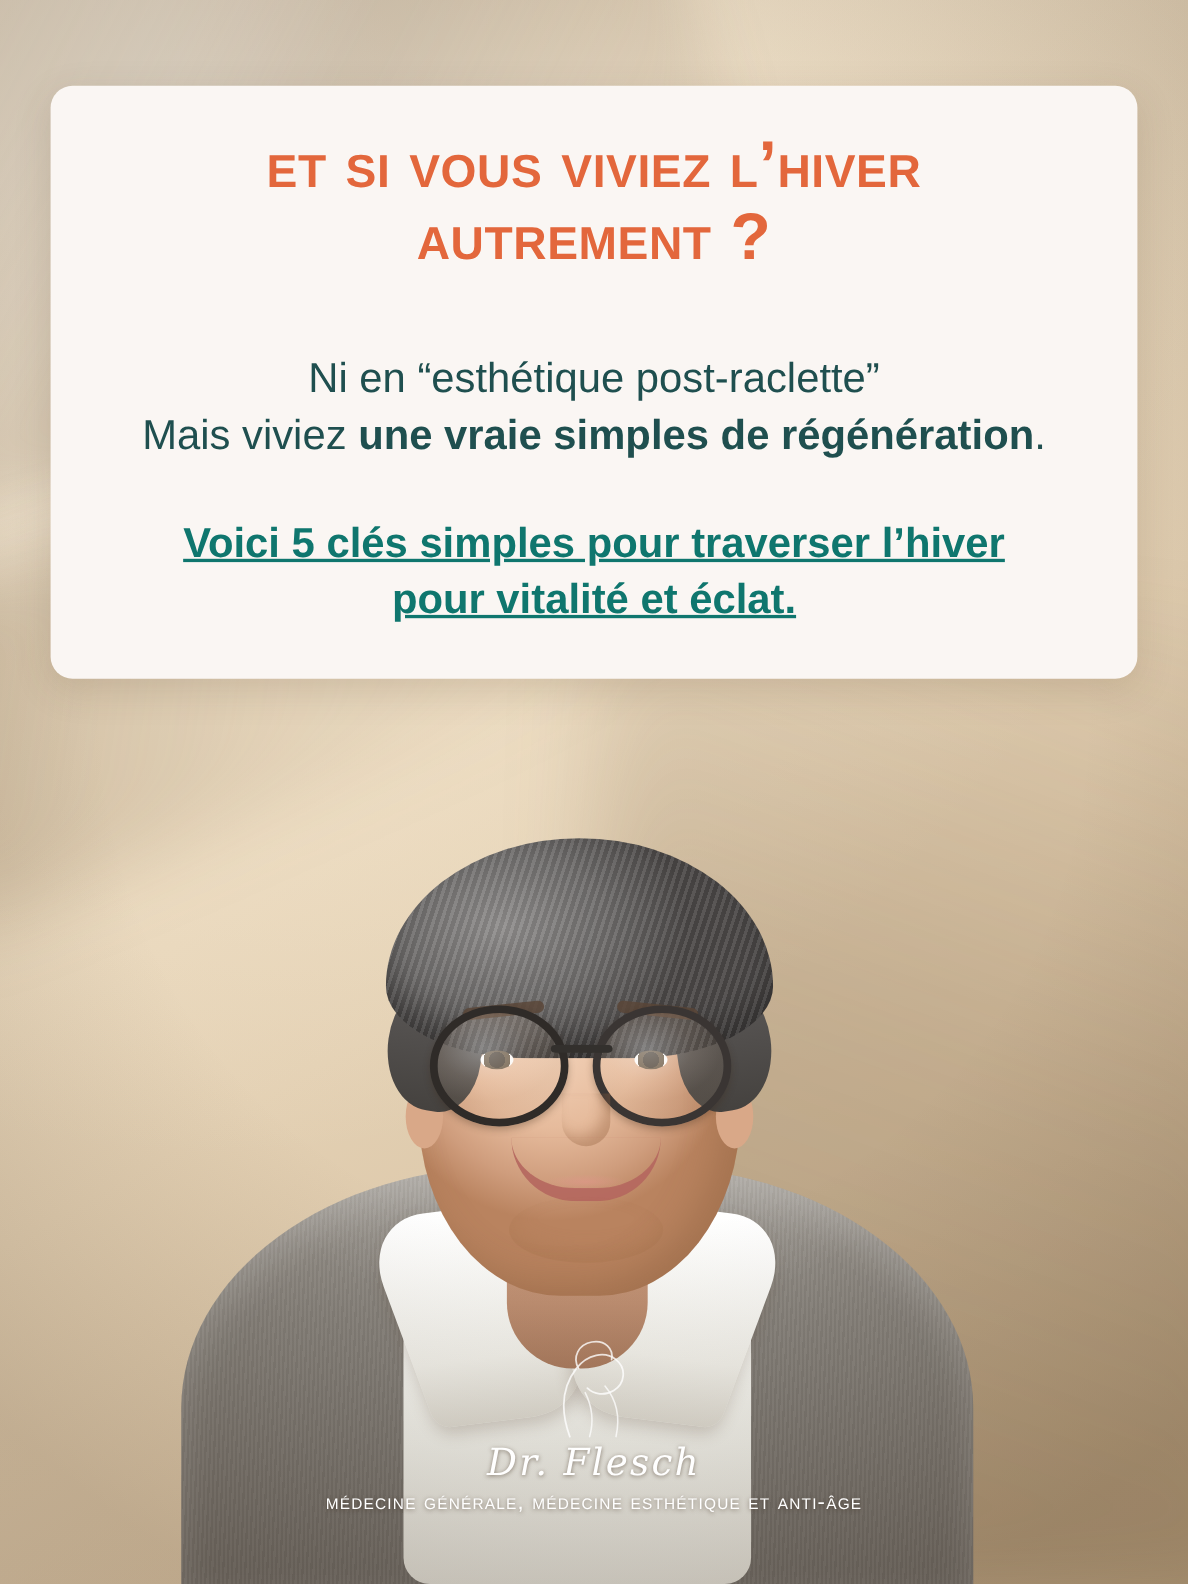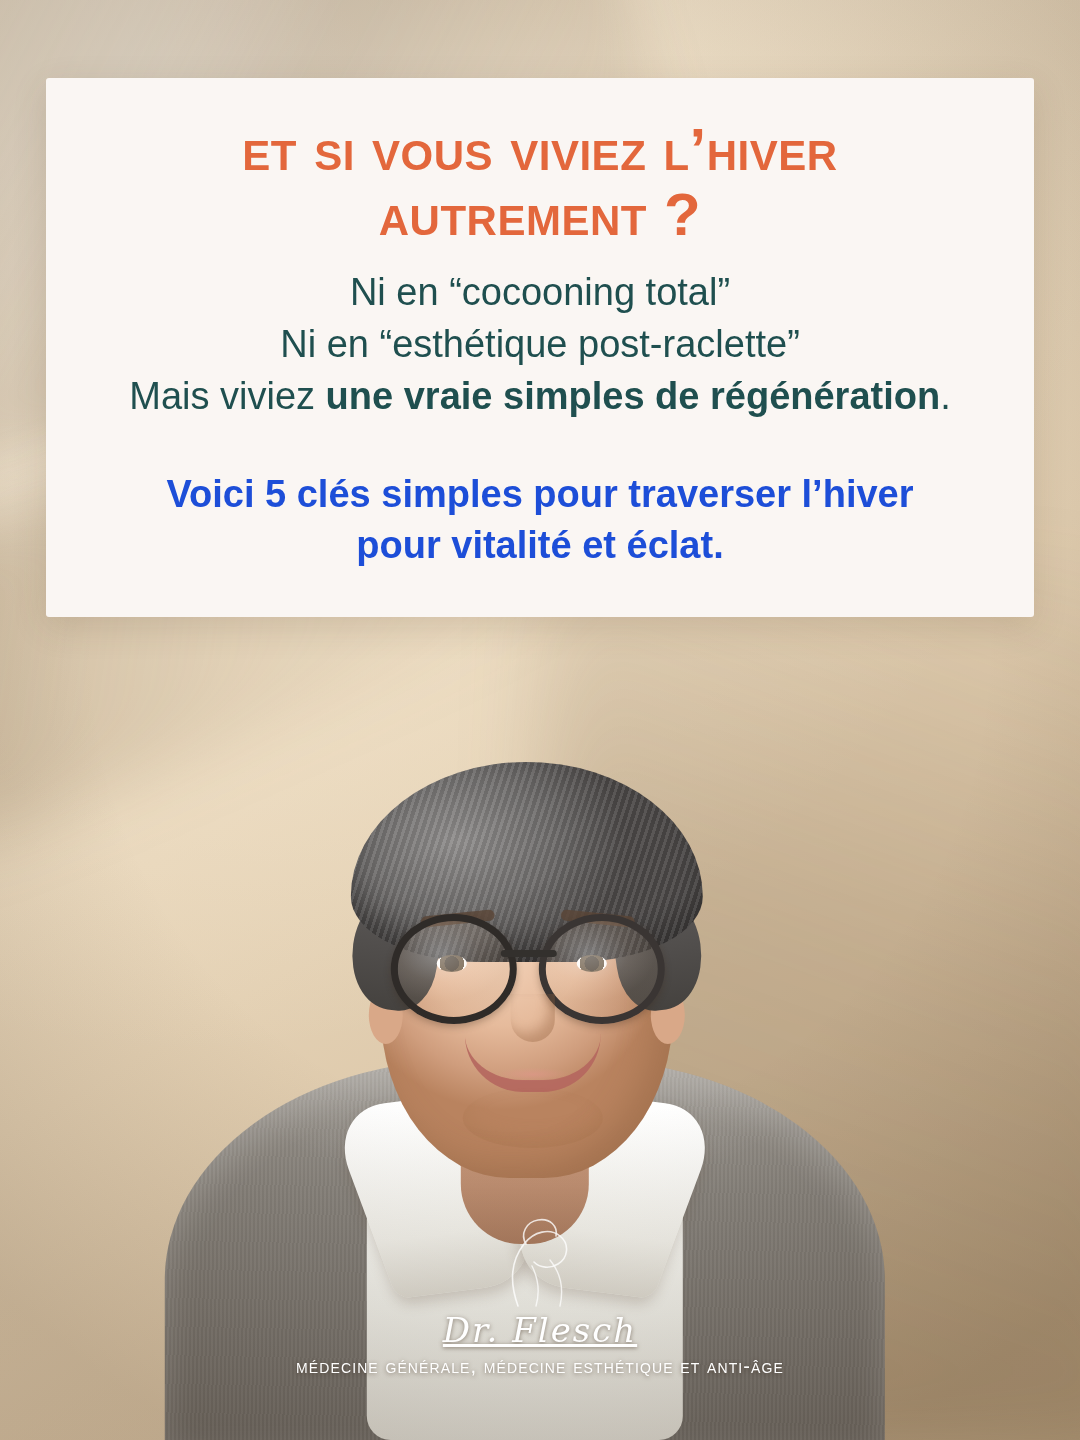--- a/index.html
+++ b/index.html
@@ -280,21 +280,21 @@
 
   
   .card {
     position: absolute;
     left: 46px;
     top: 78px;
     width: 988px;
     padding: 40px 46px 46px;
     box-sizing: border-box;
     background: #faf6f3;
-    border-radius: 3px;
+    border-radius: 20px;
     box-shadow: 0 10px 34px rgba(90,64,40,0.16);
     text-align: center;
   }
   .headline {
     margin: 0 0 18px;
     color: #e3673c;
     font-weight: 700;
     font-size: 60px;
     line-height: 1.08;
     letter-spacing: 0.5px;
@@ -304,24 +304,25 @@
   .sub {
     margin: 0;
     color: #1f4f4f;
     font-size: 38px;
     line-height: 1.38;
     font-weight: 400;
   }
   .sub b { font-weight: 700; }
   .cta {
     margin: 46px 0 0;
-    color: #1d4ed8;
+    color: #0f766e;
     font-size: 38px;
     font-weight: 700;
     line-height: 1.34;
+    text-decoration: underline;
   }
 
   
   .signature {
     position: absolute;
     left: 50%;
     bottom: 62px;
     transform: translateX(-50%);
     width: 560px;
     text-align: center;
@@ -333,21 +334,20 @@
     display: block;
     margin: 0 auto 2px;
     opacity: 0.92;
   }
   .sig-name {
     font-family: "DejaVu Serif", serif;
     font-style: italic;
     font-size: 34px;
     letter-spacing: 2px;
     line-height: 1.1;
-    text-decoration: underline;
   }
   .sig-tagline {
     margin-top: 6px;
     font-size: 20px;
     letter-spacing: 1.1px;
     font-variant: small-caps;
     text-transform: lowercase;
     white-space: nowrap;
   }
 </style>
@@ -391,21 +391,21 @@
   </div>
 
   <div class="bg-vignette"></div>
 
   <div class="card">
     <h1 class="headline">
       <span>Et si vous viviez l’hiver</span><br>
       <span>autrement ?</span>
     </h1>
     <p class="sub">
-      <span>Ni en “cocooning total”</span><br>
+      <br>
       <span>Ni en “esthétique post-raclette”</span><br>
       <span>Mais viviez </span><b>une vraie simples de régénération</b><span>.</span>
     </p>
     <p class="cta">
       <span>Voici 5 clés simples pour traverser l’hiver</span><br>
       <span>pour vitalité et éclat.</span>
     </p>
   </div>
 
   <div class="signature">

